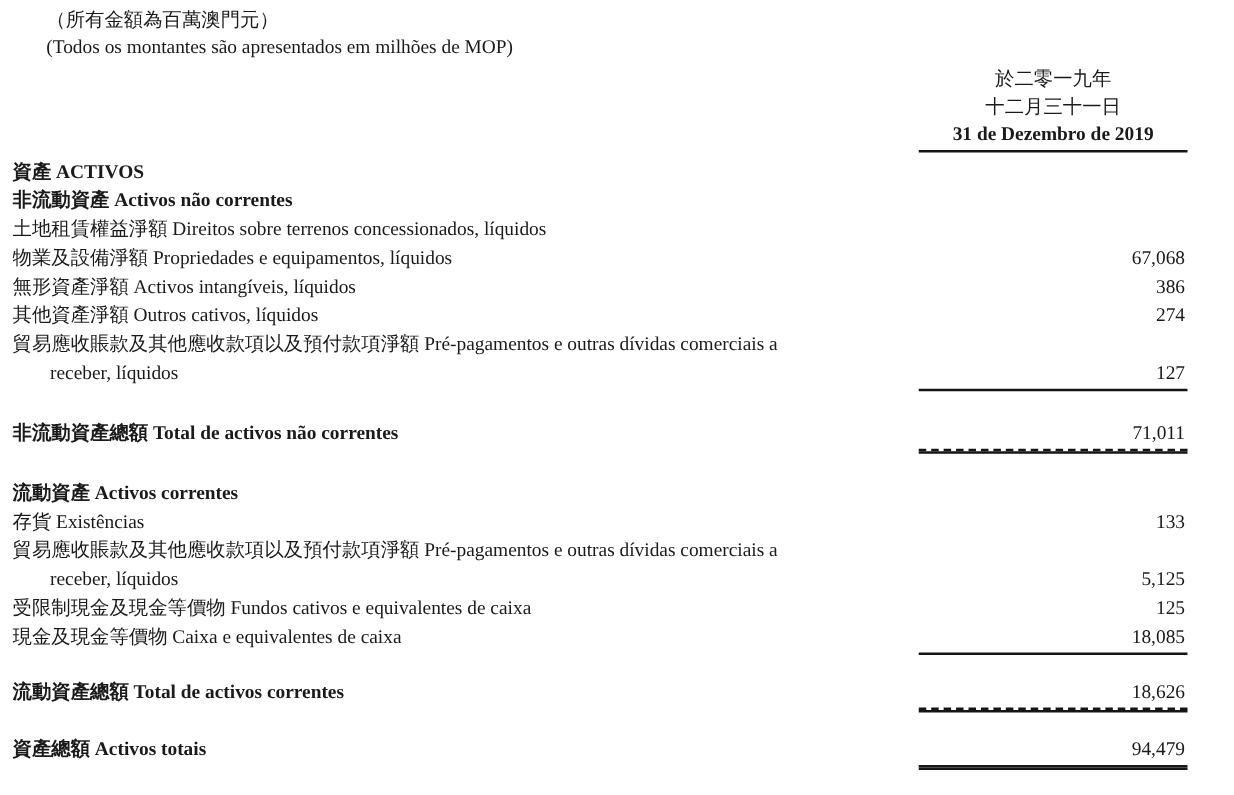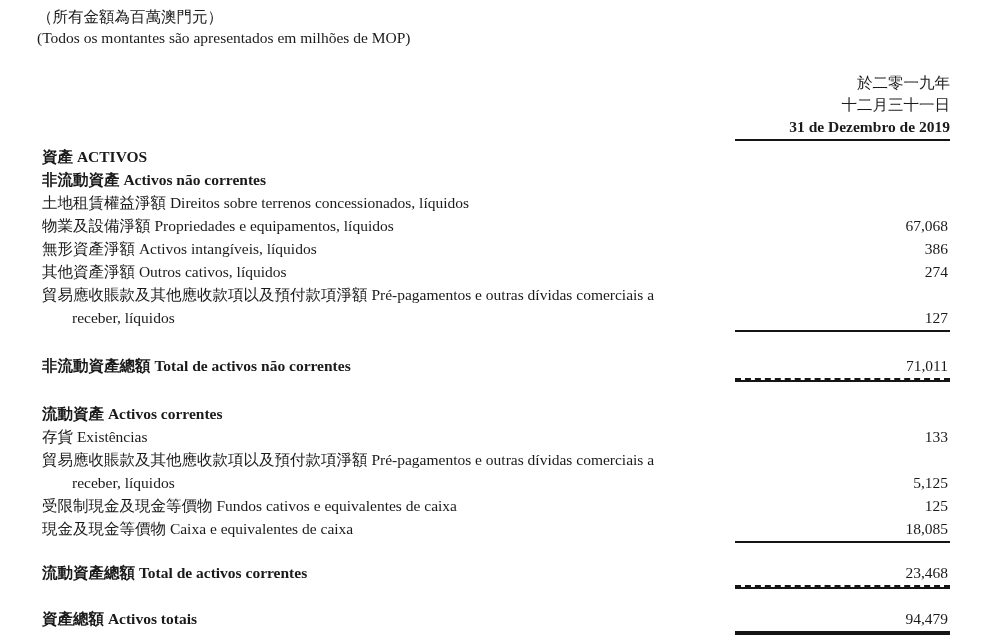--- a/index.html
+++ b/index.html
@@ -21,22 +21,22 @@
     width: 987px;
   }
   .note {
     line-height: 21px;
     white-space: nowrap;
     margin-left: 27px;
   }
   .date-block {
     margin-left: auto;
     width: 215px;
-    text-align: right;
-    margin-top: 24px;
+    text-align: center;
+    margin-top: 5px;
   }
   .date-block .l {
     line-height: 22px;
     white-space: nowrap;
   }
   .date-line3 {
     font-weight: bold;
     border-bottom: 2px solid #151515;
     padding-bottom: 1px;
   }
@@ -45,21 +45,20 @@
     display: flex;
     align-items: flex-end;
   }
   .row.bold .label { font-weight: bold; }
   .label {
     flex: 1;
     line-height: 23px;
     padding-right: 6px;
     white-space: nowrap;
     overflow: hidden;
-    margin-left: 32px;
   }
   .label .indent { padding-left: 30px; }
   .value {
     width: 215px;
     text-align: right;
     line-height: 23px;
     padding-right: 2px;
     box-sizing: border-box;
     font-weight: normal;
     white-space: nowrap;
@@ -162,21 +161,21 @@
       <div class="row">
         <div class="label">現金及現金等價物 Caixa e equivalentes de caixa</div>
         <div class="value">18,085</div>
       </div>
       <div class="rulerow">
         <div class="rule solid"></div>
       </div>
       <div style="height: 18px;"></div>
       <div class="row bold">
         <div class="label">流動資產總額 Total de activos correntes</div>
-        <div class="value">23,468</div>
+        <div class="value">18,626</div>
       </div>
       <div class="rulerow">
         <div class="rule dashed-double"></div>
       </div>
       <div style="height: 18px;"></div>
       <div class="row bold">
         <div class="label">資產總額 Activos totais</div>
         <div class="value">94,479</div>
       </div>
       <div class="rulerow">

